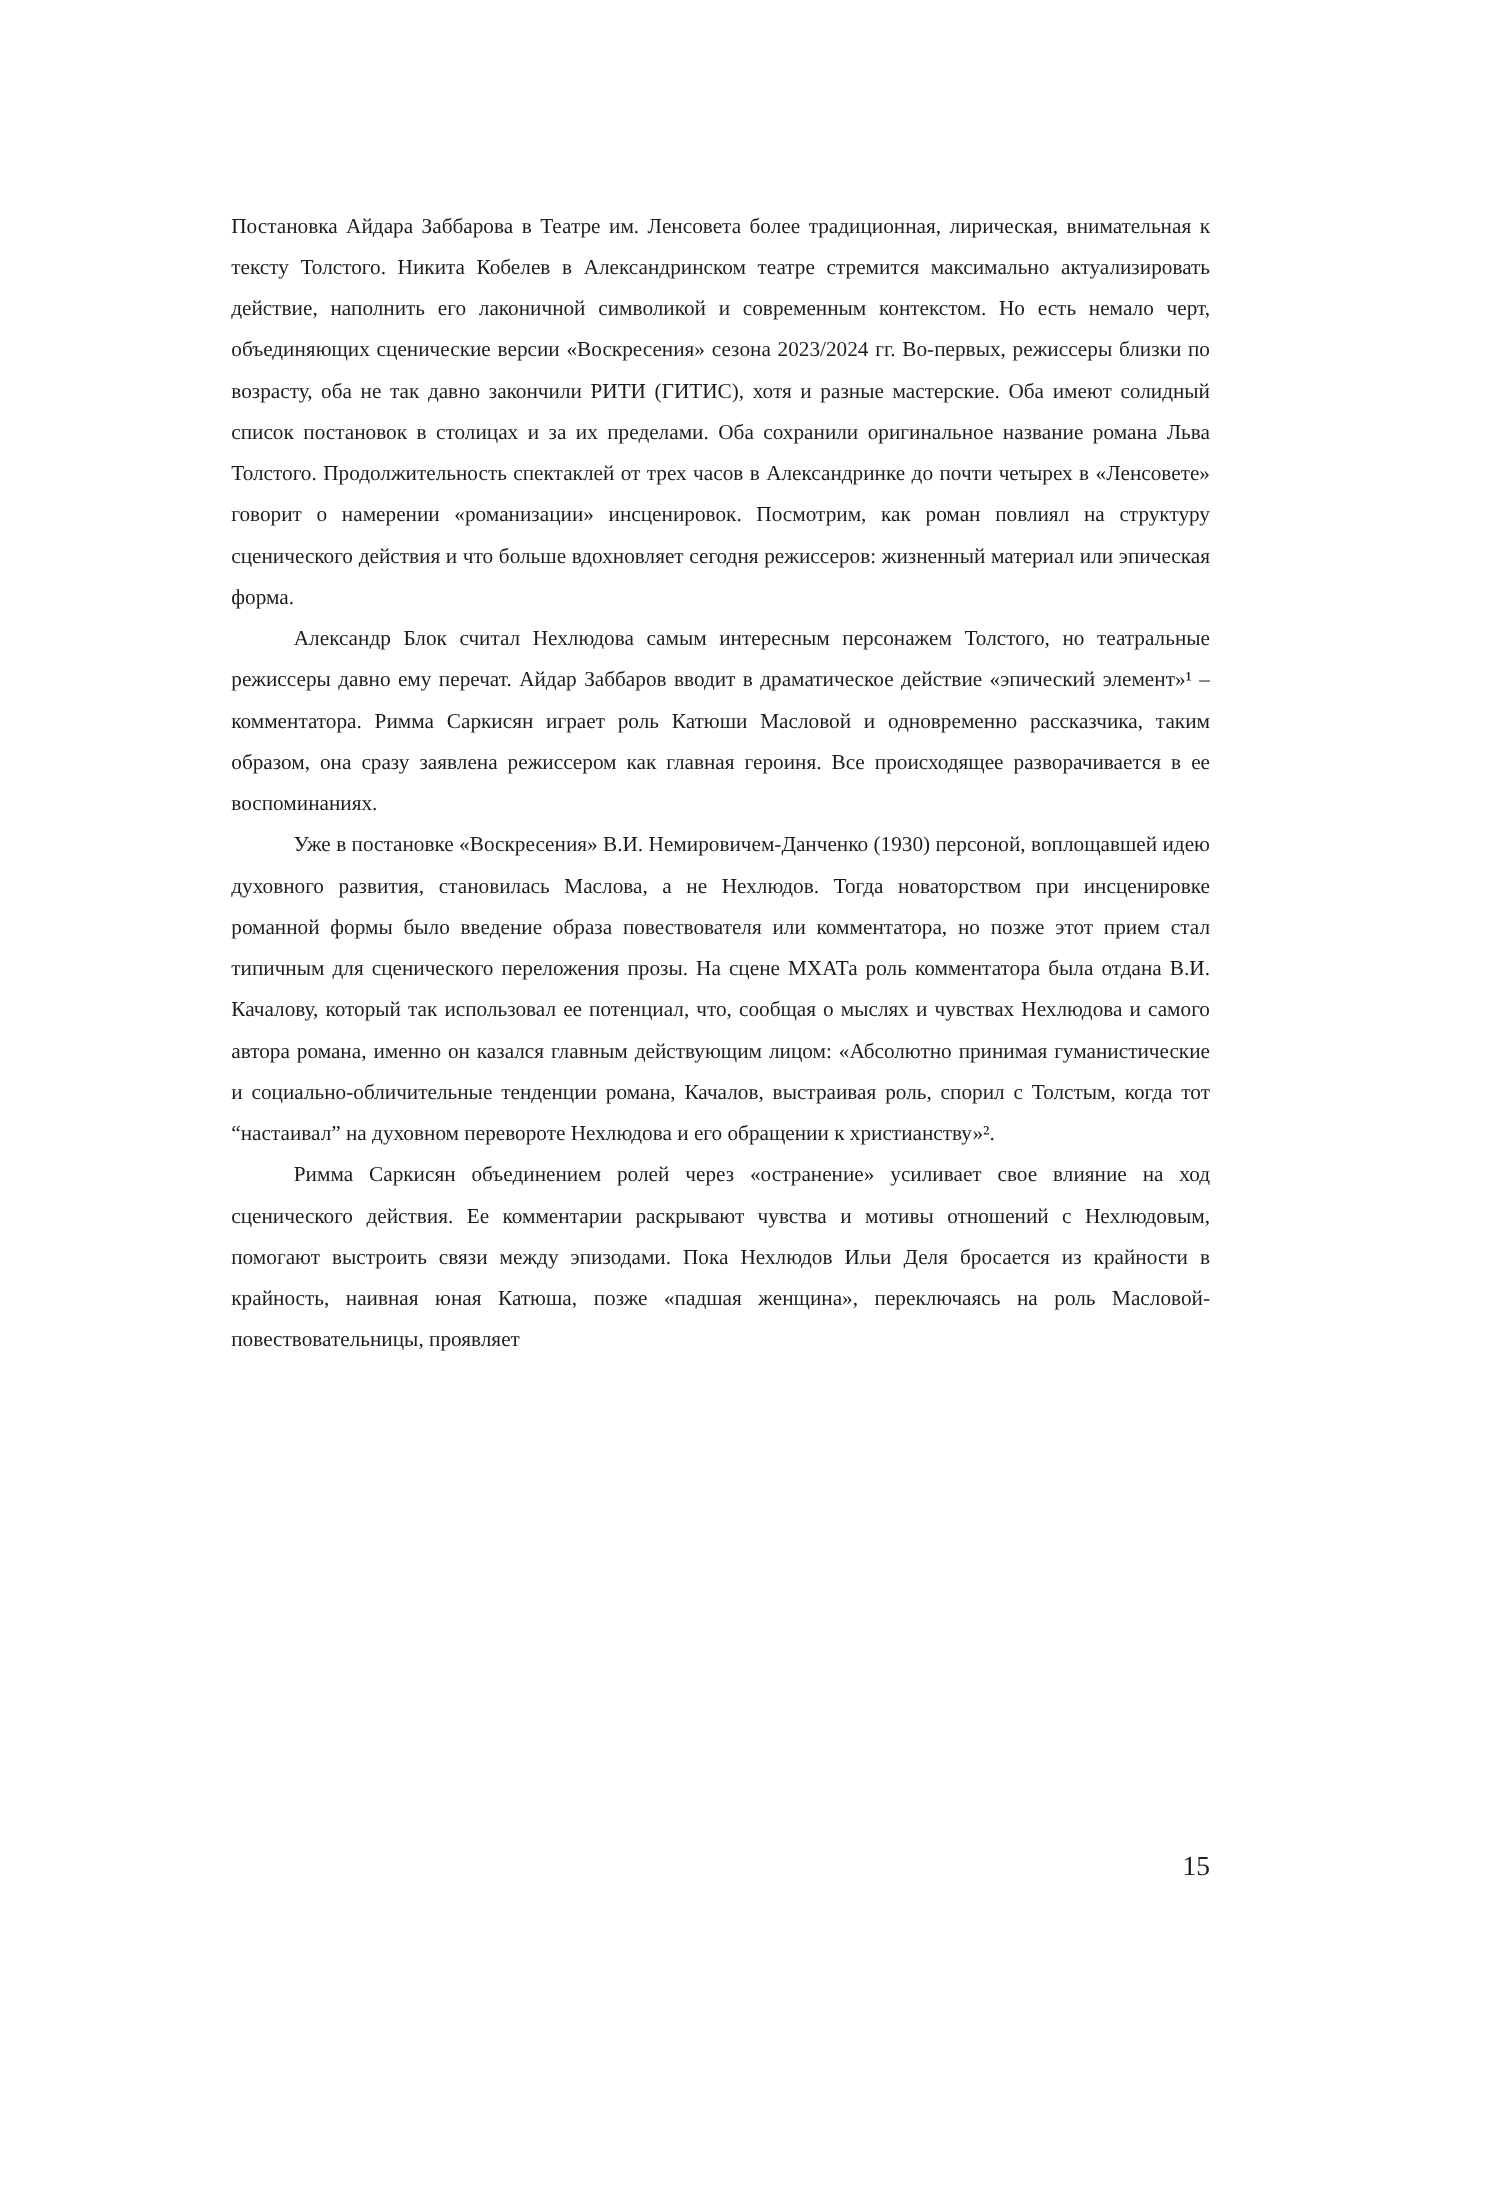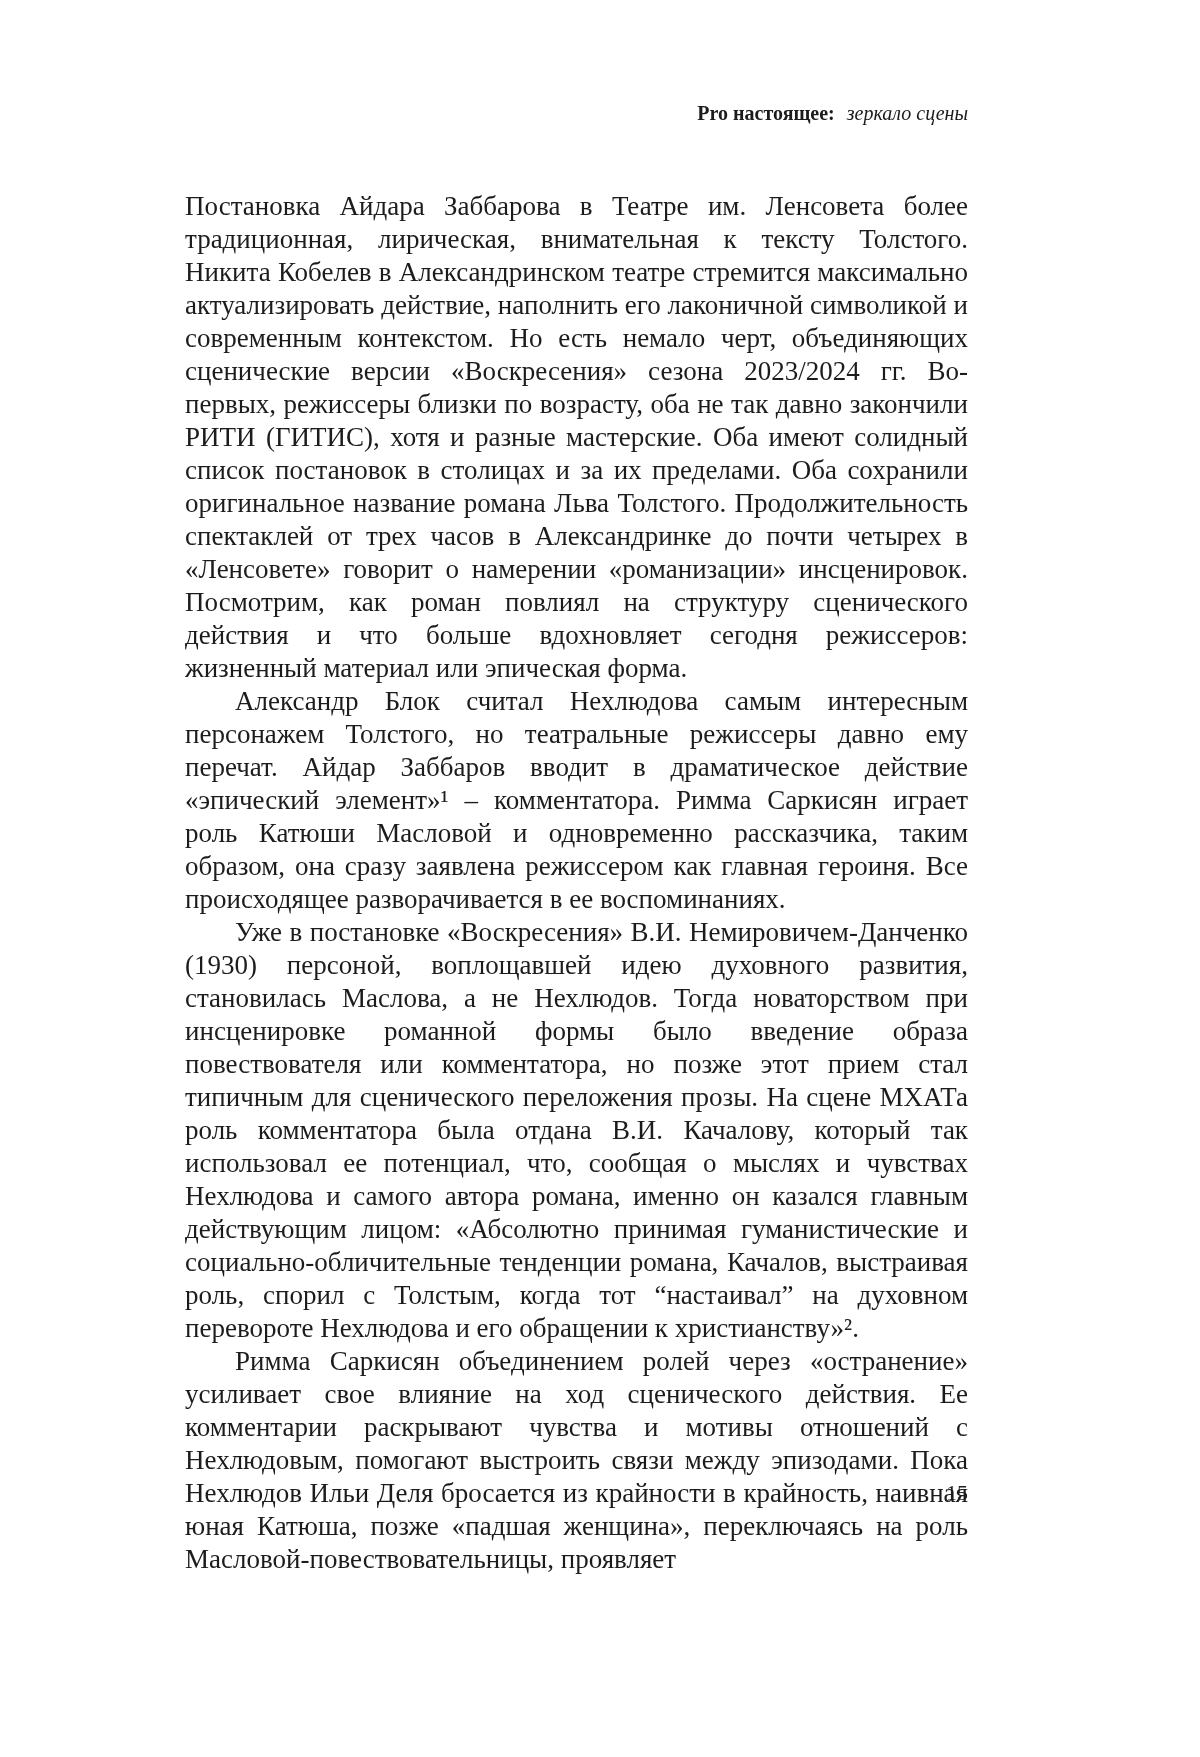--- a/index.html
+++ b/index.html
@@ -31,21 +31,21 @@
   }
   .rh-bold {
     font-weight: bold;
   }
   .rh-italic {
     font-style: italic;
     margin-left: 12px;
   }
   .body-text {
     margin-top: 64px;
-    font-size: 27px;
+    font-size: 17px;
     line-height: 33px;
     text-align: justify;
   }
   .para {
     margin: 0;
     text-indent: 50px;
   }
   .para.first {
     text-indent: 0;
   }
@@ -55,23 +55,20 @@
     right: 232px;
     font-size: 22px;
     line-height: 30px;
   }
 </style>
 </head>
 <body>
 
 <div class="page">
 
-  <div class="running-header">
-    <span class="rh-bold">Pro настоящее:</span><span class="rh-italic">зеркало сцены</span>
-  </div>
 
   <div class="body-text">
     <p class="para first">Постановка Айдара Заббарова в Театре им. Ленсовета более традиционная, лирическая, внимательная к тексту Толстого. Никита Кобелев в Александринском театре стремится максимально актуализировать действие, наполнить его лаконичной символикой и современным контекстом. Но есть немало черт, объединяющих сценические версии «Воскресения» сезона 2023/2024 гг. Во-первых, режиссеры близки по возрасту, оба не так давно закончили РИТИ (ГИТИС), хотя и разные мастерские. Оба имеют солидный список постановок в столицах и за их пределами. Оба сохранили оригинальное название романа Льва Толстого. Продолжительность спектаклей от трех часов в Александринке до почти четырех в «Ленсовете» говорит о намерении «романизации» инсценировок. Посмотрим, как роман повлиял на структуру сценического действия и что больше вдохновляет сегодня режиссеров: жизненный материал или эпическая форма.</p>
     <p class="para">Александр Блок считал Нехлюдова самым интересным персонажем Толстого, но театральные режиссеры давно ему перечат. Айдар Заббаров вводит в драматическое действие «эпический элемент»¹ – комментатора. Римма Саркисян играет роль Катюши Масловой и одновременно рассказчика, таким образом, она сразу заявлена режиссером как главная героиня. Все происходящее разворачивается в ее воспоминаниях.</p>
     <p class="para">Уже в постановке «Воскресения» В.И. Немировичем-Данченко (1930) персоной, воплощавшей идею духовного развития, становилась Маслова, а не Нехлюдов. Тогда новаторством при инсценировке романной формы было введение образа повествователя или комментатора, но позже этот прием стал типичным для сценического переложения прозы. На сцене МХАТа роль комментатора была отдана В.И. Качалову, который так использовал ее потенциал, что, сообщая о мыслях и чувствах Нехлюдова и самого автора романа, именно он казался главным действующим лицом: «Абсолютно принимая гуманистические и социально-обличительные тенденции романа, Качалов, выстраивая роль, спорил с Толстым, когда тот “настаивал” на духовном перевороте Нехлюдова и его обращении к христианству»².</p>
     <p class="para">Римма Саркисян объединением ролей через «остранение» усиливает свое влияние на ход сценического действия. Ее комментарии раскрывают чувства и мотивы отношений с Нехлюдовым, помогают выстроить связи между эпизодами. Пока Нехлюдов Ильи Деля бросается из крайности в крайность, наивная юная Катюша, позже «падшая женщина», переключаясь на роль Масловой-повествовательницы, проявляет</p>
   </div>
 
   <div class="page-number">15</div>
 

